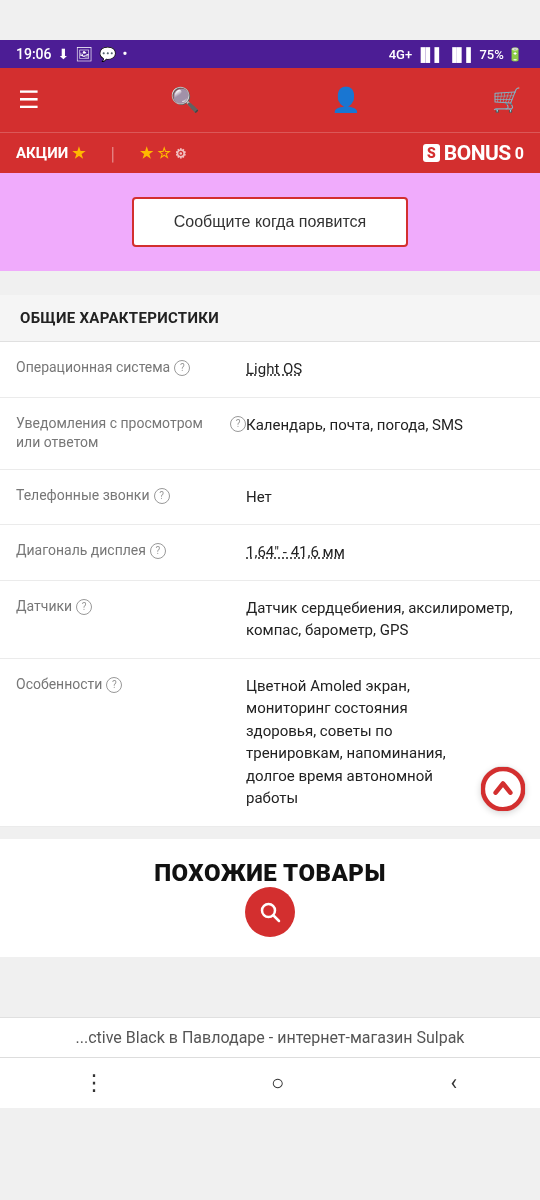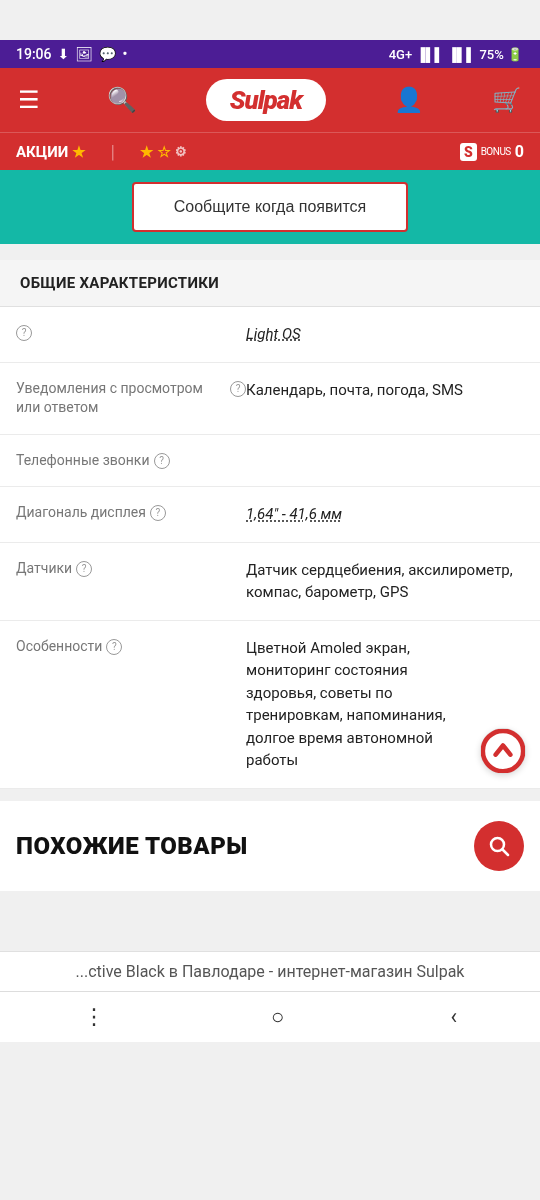--- a/index.html
+++ b/index.html
@@ -74,44 +74,44 @@
       color: rgba(255,255,255,0.4);
       font-size: 18px;
     }
     .bonus-section {
       display: flex;
       align-items: center;
       gap: 4px;
       margin-left: auto;
     }
     .bonus-logo {
-      font-size: 10px;
-      font-weight: 400;
+      font-size: 21px;
+      font-weight: 700;
       color: white;
       letter-spacing: -0.5px;
     }
     .bonus-s {
       background: white;
       color: #d32f2f;
       font-weight: 900;
       padding: 1px 4px;
       border-radius: 3px;
       font-size: 14px;
     }
     .bonus-count {
       color: white;
       font-size: 16px;
       font-weight: 700;
     }
 
     
     .notify-section {
-      background: #14b8a6;
-      padding: 12px 16px;
-      margin-bottom: 16px;
+      background: #f0abfc;
+      padding: 24px 16px;
+      margin-bottom: 24px;
       display: flex;
       justify-content: center;
       align-items: center;
     }
     .notify-btn {
       border: 2px solid #d32f2f;
       background: white;
       color: #333;
       padding: 14px 40px;
       font-size: 16px;
@@ -166,21 +166,20 @@
     .char-value {
       flex: 1;
       font-size: 15px;
       color: #222;
       line-height: 1.5;
     }
     .char-value.underlined {
       text-decoration: underline;
       text-decoration-style: dotted;
       color: #222;
-      font-style: italic;
     }
 
     
     .similar-section {
       background: white;
       padding: 20px 16px;
       display: flex;
       align-items: center;
       justify-content: space-between;
       margin-top: 8px;
@@ -271,23 +270,20 @@
     <span>▐▌▌</span>
     <span>▐▌▌</span>
     <span>75%</span>
     <span>🔋</span>
   </div>
 </div>
 
 <div class="top-nav">
   <span class="nav-icon">☰</span>
   <span class="nav-icon">🔍</span>
-  <div class="logo-container">
-    <span class="logo-text">Sulpak</span>
-  </div>
   <span class="nav-icon">👤</span>
   <span class="nav-icon">🛒</span>
 </div>
 
 <div class="sub-nav">
   <div class="sub-nav-item">
     <span>АКЦИИ</span>
     <span class="star-gold">★</span>
   </div>
   <span class="sub-nav-divider">|</span>
@@ -305,38 +301,40 @@
 
 <div class="notify-section">
   <button class="notify-btn">Сообщите когда появится</button>
 </div>
 
 <div class="char-section">
   <div class="char-header">ОБЩИЕ ХАРАКТЕРИСТИКИ</div>
 
   <div class="char-row">
     <div class="char-label">
+      <span>Операционная система</span>
       <span class="help-icon">?</span>
     </div>
     <div class="char-value underlined">Light OS</div>
   </div>
 
   <div class="char-row">
     <div class="char-label">
       <span>Уведомления с просмотром или ответом</span>
       <span class="help-icon">?</span>
     </div>
     <div class="char-value">Календарь, почта, погода, SMS</div>
   </div>
 
   <div class="char-row">
     <div class="char-label">
       <span>Телефонные звонки</span>
       <span class="help-icon">?</span>
     </div>
+    <div class="char-value">Нет</div>
   </div>
 
   <div class="char-row">
     <div class="char-label">
       <span>Диагональ дисплея</span>
       <span class="help-icon">?</span>
     </div>
     <div class="char-value underlined">1,64" - 41,6 мм</div>
   </div>
 
@@ -357,21 +355,21 @@
 
     <div class="scroll-up-btn" style="position:absolute; right:14px; bottom:14px;">
       <svg viewBox="0 0 24 24" fill="none" stroke="#d32f2f" stroke-width="2.5" stroke-linecap="round" stroke-linejoin="round">
         <circle cx="12" cy="12" r="11" stroke="#d32f2f" fill="white"></circle>
         <polyline points="8,14 12,9 16,14" stroke="#d32f2f"></polyline>
       </svg>
     </div>
   </div>
 </div>
 
-<div class="similar-section" style="margin-top:12px;">
+<div class="similar-section" style="margin-top:12px;flex-direction:column;">
   <span class="similar-title">ПОХОЖИЕ ТОВАРЫ</span>
   <div class="search-circle-btn">
     <svg viewBox="0 0 24 24" fill="none" stroke="white" stroke-width="2.5" stroke-linecap="round">
       <circle cx="10.5" cy="10.5" r="6.5"></circle>
       <line x1="15.5" y1="15.5" x2="21" y2="21"></line>
     </svg>
   </div>
 </div>
 
 <div class="url-bar" style="margin-top: 60px;">

